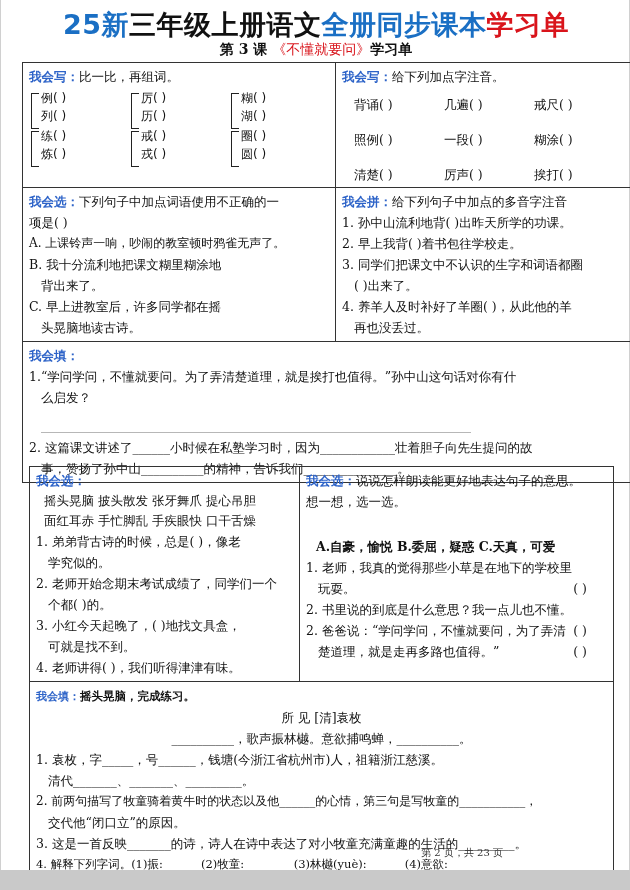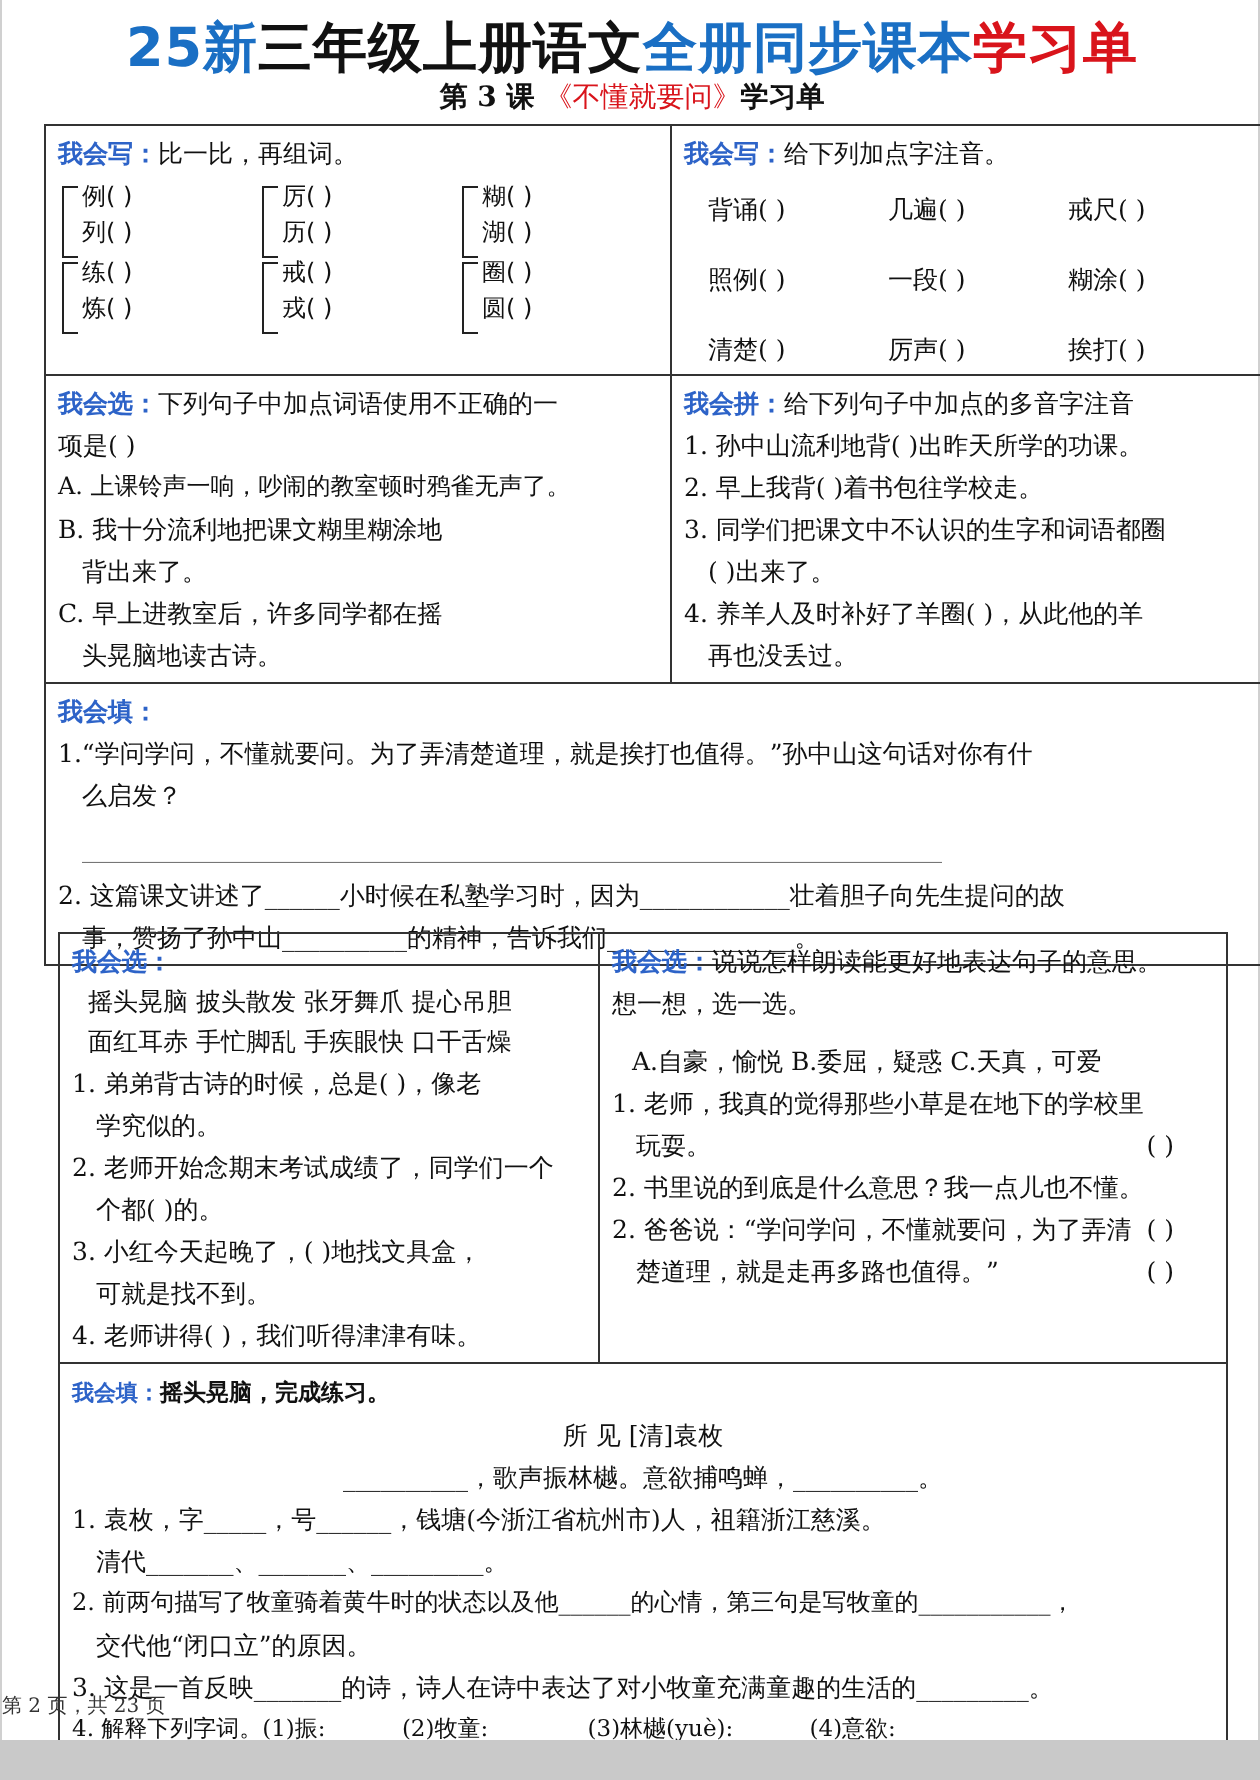--- a/index.html
+++ b/index.html
@@ -20,24 +20,24 @@
   .wrap { line-height: 21px; }
   .indent { padding-left: 12px; }
   .pair-group { display: flex; gap: 0; margin-top: 2px; }
   .pair { position: relative; width: 100px; padding-left: 12px; }
   .pair .br { position: absolute; left: 2px; top: 4px; width: 8px; height: 36px; border: 1.5px solid #222; border-right: none; }
   .pair .row { line-height: 18px; font-family: "DejaVu Sans", "Liberation Sans", sans-serif; font-size: 12px; }
   .pron { display: grid; grid-template-columns: 90px 90px 90px; row-gap: 16px; padding-left: 12px; margin-top: 8px; }
   .pron span { line-height: 19px; }
   .section2-title { position: absolute; top: 438px; left: 0; width: 630px; text-align: center; font-size: 14px; font-weight: bold; }
   .section2-title .red { font-weight: normal; }
-  .footer { position: absolute; top: 846px; width: 502px; text-align: left; font-size: 10px; color: #333; }
+  .footer { position: absolute; top: 846px; width: 502px; text-align: right; font-size: 10px; color: #333; }
   .center { text-align: center; }
   .right-paren { float: right; padding-right: 20px; }
-  .opt { padding-left: 10px; margin-top: 8px; line-height: 21px; white-space: nowrap; }
+  .opt { padding-left: 10px; margin-top: 24px; line-height: 21px; white-space: nowrap; font-weight: bold; }
   .idioms { padding-left: 8px; line-height: 20px; white-space: nowrap; }
 </style>
 </head>
 <body>
 
 <div class="page">
 
   <div class="main-title">
     <span class="blue">25新</span><span class="black">三年级上册语文</span><span class="blue">全册同步课本</span><span class="red">学习单</span>
   </div>

